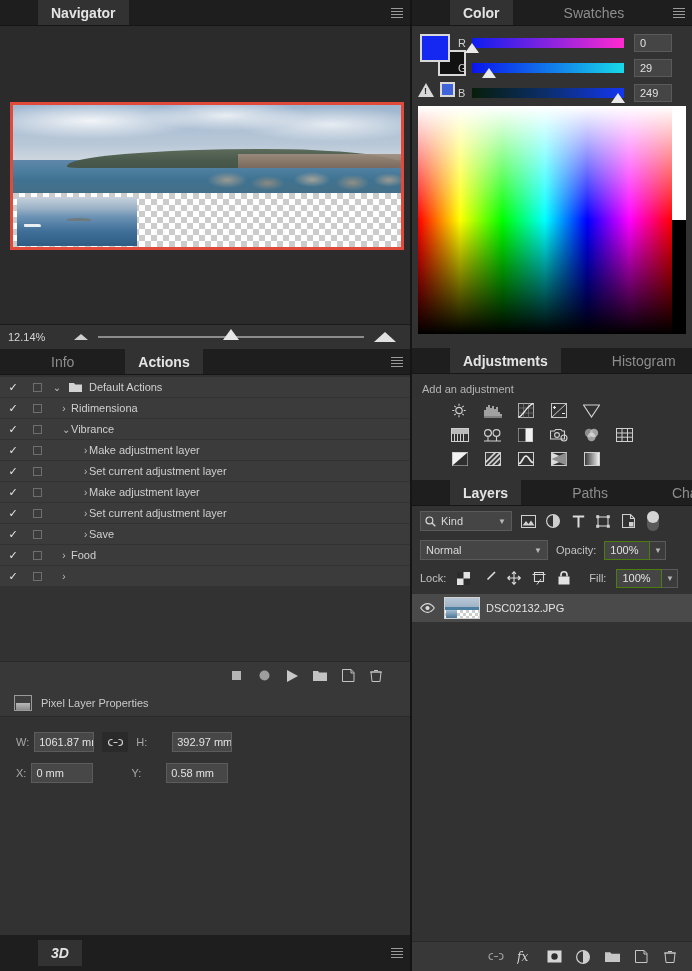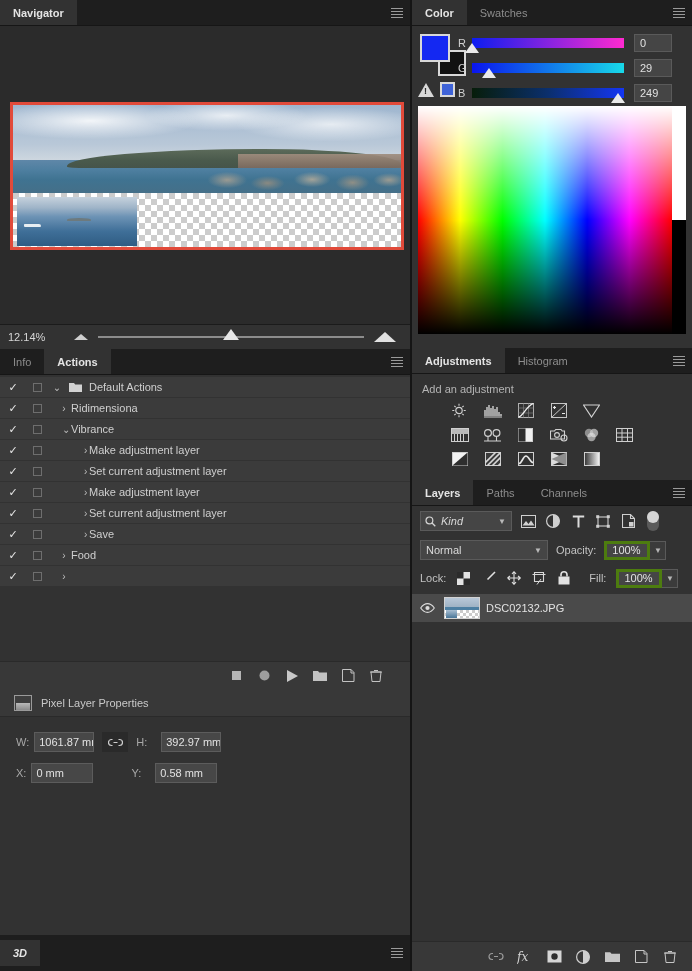--- a/index.html
+++ b/index.html
@@ -16,21 +16,21 @@
   .col-right { width: 282px; height: 971px; display: flex; flex-direction: column; background: #d946ef; border-left: 2px solid #151515; }
 
   
   .panel { background: #2b2b2b; display: flex; flex-direction: column; position: relative; }
   .tabbar {
     height: 26px; background: #1e1e1e; display: flex; align-items: stretch;
     position: relative; flex: 0 0 26px; border-bottom: 1px solid #161616;
   }
   .tab {
     padding: 0 13px; display: flex; align-items: center; justify-content: center;
-    font-size: 11px; color: #8d8d8d; background: #1e1e1e; cursor: default; white-space: nowrap;
+    font-size: 14px; color: #8d8d8d; background: #1e1e1e; cursor: default; white-space: nowrap; margin-left: 38px;
   }
   .tab.active { background: #323232; color: #e4e4e4; font-weight: bold; }
   .tabbar .flex { flex: 1 1 auto; background: #1e1e1e; }
   .menu-btn {
     width: 22px; display: flex; flex-direction: column; align-items: center; justify-content: center;
     gap: 2px; cursor: pointer; flex: 0 0 22px; padding-right: 4px;
   }
   .menu-btn i { display: block; width: 12px; height: 1px; background: #9a9a9a; }
 
   
@@ -152,21 +152,21 @@
     display: flex; align-items: center; overflow: hidden; white-space: nowrap;
   }
   .w-in { width: 60px; }
   .h-in { width: 60px; }
   .x-in { width: 62px; }
   .y-in { width: 62px; }
   .link-btn {
     width: 26px; height: 20px; background: #2a2a2a; border: 1px solid #2a2a2a; margin: 0 8px;
     display: flex; align-items: center; justify-content: center; color: #cfcfcf; font-size: 11px; cursor: pointer;
   }
-  .sp-h { margin-left: 9px; text-align: right; }
+  .sp-h { margin-left: 20px; text-align: right; }
   .sp-y { margin-left: 38px; }
 
   
   .tri3d { height: 36px; flex: 0 0 36px; background: #1e1e1e; display: flex; align-items: stretch; }
 
   
   .colorpanel { flex: 0 0 348px; background: #323232; display: flex; flex-direction: column; }
   .color-body { position: relative; flex: 1 1 auto; }
   .swatches {
     position: absolute; left: 8px; top: 8px; width: 44px; height: 44px;
@@ -207,38 +207,38 @@
   .adj-title { font-size: 11px; color: #b4b4b4; padding: 9px 0 7px 10px; }
   .adj-grid { display: flex; flex-direction: column; gap: 7px; padding-left: 38px; }
   .adj-line { display: flex; gap: 14px; }
   .adj-ico { width: 19px; height: 17px; display: flex; align-items: center; justify-content: center; cursor: pointer; }
 
   
   .layers { flex: 1 1 auto; background: #323232; display: flex; flex-direction: column; }
   .lay-filter { height: 30px; display: flex; align-items: center; padding: 0 8px; gap: 8px; flex: 0 0 30px; }
   .kind-sel {
     width: 92px; height: 20px; background: #454545; border: 1px solid #5a5a5a;
-    display: flex; align-items: center; padding: 0 4px; gap: 5px; font-size: 11px; color: #d8d8d8; position: relative; font-style: italic;
+    display: flex; align-items: center; padding: 0 4px; gap: 5px; font-size: 11px; color: #d8d8d8; position: relative;
   }
   .kind-sel .caret { position: absolute; right: 5px; color: #b9b9b9; font-size: 8px; }
   .filter-icos { display: flex; align-items: center; gap: 9px; }
   .f-ico { width: 16px; height: 15px; display: flex; align-items: center; justify-content: center; cursor: pointer; }
   .toggle-pill {
     width: 12px; height: 20px; border-radius: 7px; background: #5a5a5a; position: relative; margin-left: 2px;
   }
   .toggle-pill::after { content: ""; position: absolute; left: 0; top: 0; width: 12px; height: 12px; border-radius: 50%; background: #d5d5d5; }
   .lay-blend { height: 28px; display: flex; align-items: center; padding: 0 8px; gap: 8px; flex: 0 0 28px; }
   .blend-sel {
     width: 128px; height: 20px; background: #454545; border: 1px solid #5a5a5a;
     display: flex; align-items: center; padding: 0 5px; font-size: 11px; color: #dadada; position: relative;
   }
   .blend-sel .caret { position: absolute; right: 5px; color: #b9b9b9; font-size: 8px; }
   .op-lbl { font-size: 11px; color: #c2c2c2; }
   .op-box {
-    width: 46px; height: 19px; background: #454545; border: 3px solid #4d7c0f;
+    width: 46px; height: 19px; background: #454545; border: 1px solid #4d7c0f;
     font-size: 11px; color: #e2e2e2; display: flex; align-items: center; padding-left: 5px;
   }
   .stepper { width: 16px; height: 19px; background: #3b3b3b; border: 1px solid #5a5a5a; border-left: none; display: flex; align-items: center; justify-content: center; color: #b5b5b5; font-size: 8px; }
   .lay-lock { height: 28px; display: flex; align-items: center; padding: 0 8px; gap: 10px; flex: 0 0 28px; }
   .lock-lbl { font-size: 11px; color: #c2c2c2; }
   .lk-ico { width: 15px; height: 15px; display: flex; align-items: center; justify-content: center; cursor: pointer; }
   .lay-list { flex: 1 1 auto; background: #323232; padding-top: 2px; }
   .lay-row { height: 28px; display: flex; align-items: center; background: #4a4a4a; padding-left: 4px; gap: 6px; }
   .eye { width: 22px; display: flex; align-items: center; justify-content: center; cursor: pointer; }
   .lay-thumb {

